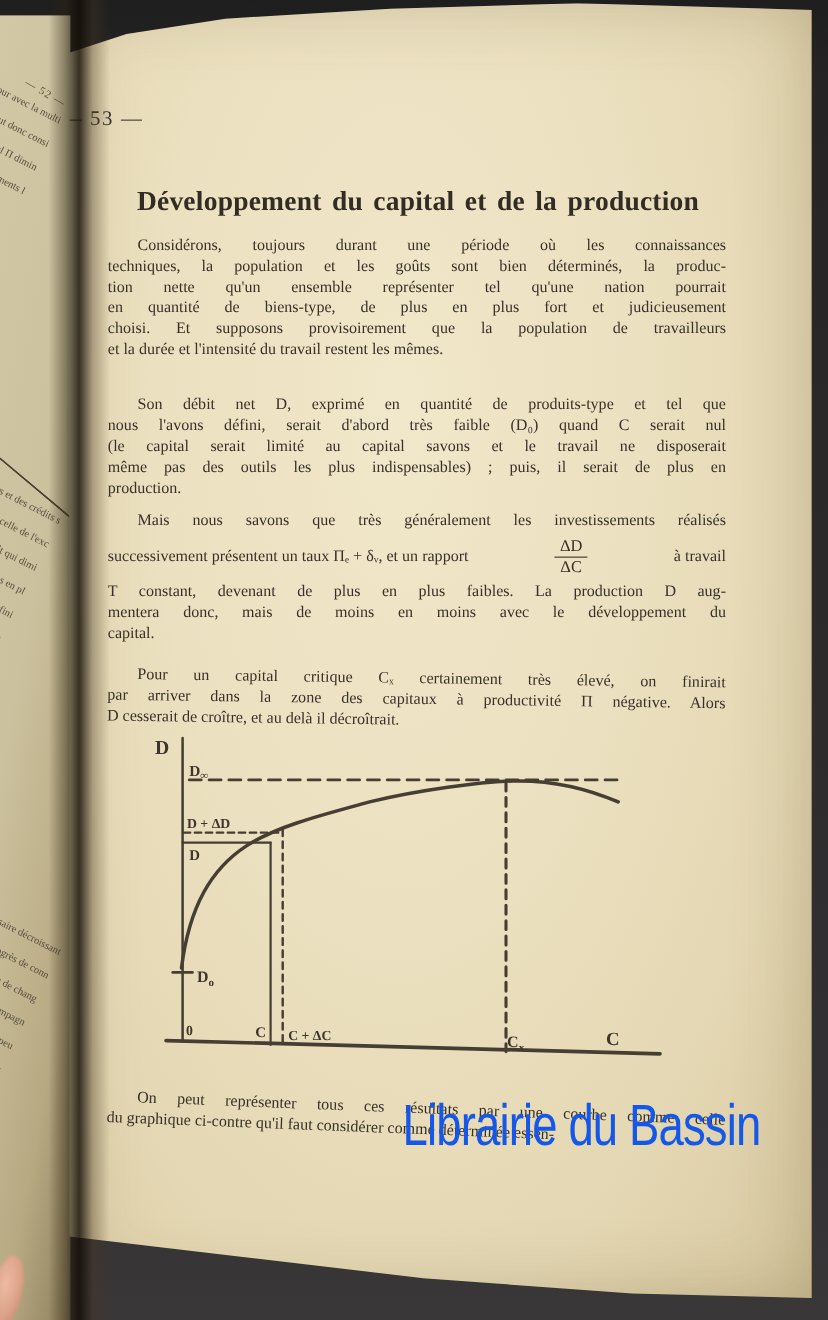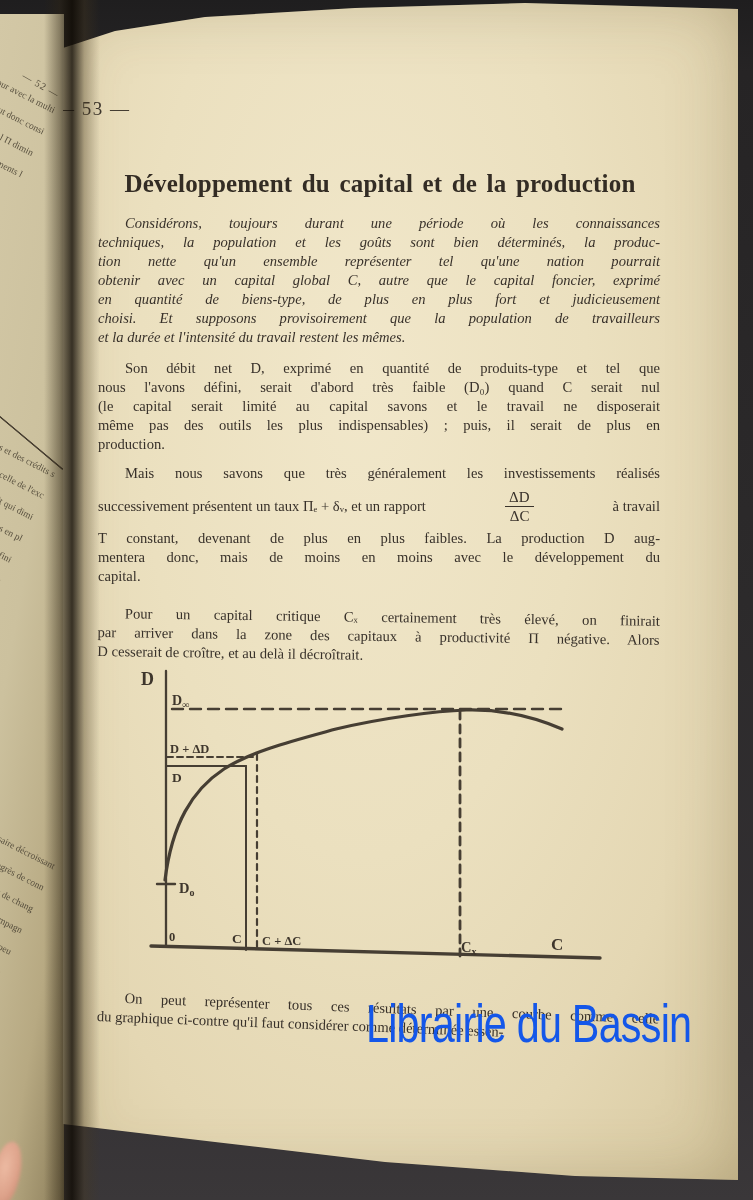--- a/index.html
+++ b/index.html
@@ -41,24 +41,24 @@
                       683px 1180px,520px 1176px,330px 1162px,160px 1142px,8px 1124px);
   }
   .pg-header{position:absolute;top:98px;left:0;width:622px;text-align:left;
     font-size:19px;letter-spacing:1.5px;color:#3c352c;}
   .pg-title{position:absolute;top:170px;left:40px;width:570px;text-align:center;
     font-size:25px;font-weight:bold;color:#332c24;letter-spacing:.2px;word-spacing:3px;}
   .col{position:absolute;left:43px;width:562px;color:#38312a;font-size:14.6px;}
   .ln{height:19px;line-height:19px;text-align:justify;text-align-last:justify;white-space:nowrap;}
   .ln.last{text-align-last:left;}
   .ln.ind{text-indent:27px;}
-  #para1{top:214px;font-style:italic;} #para2{top:359px;} #para3{top:464px;} #para4{top:604px;transform:rotate(.8deg);transform-origin:left top;}
+  #para1{top:214px;} #para2{top:359px;} #para3{top:464px;} #para4{top:604px;transform:rotate(.8deg);transform-origin:left top;}
   #para5{top:988px;transform:rotate(2.2deg);transform-origin:left top;}
   .fline{height:46px;display:flex;justify-content:space-between;align-items:center;}
-  .frac{display:inline-flex;flex-direction:column;align-items:flex-end;line-height:18px;font-size:15px;}
+  .frac{display:inline-flex;flex-direction:column;align-items:center;line-height:18px;font-size:15px;}
   .frac .den{border-top:1.5px solid #3a342c;}
   .frac .num,.frac .den{padding:0 5px;}
   
   .fig{position:absolute;left:78px;top:665px;width:480px;height:315px;}
   .fig text{fill:#3e362c;font-family:"Liberation Serif","DejaVu Serif",serif;font-weight:bold;}
   
   .watermark{
     position:absolute;left:366px;top:997px;z-index:40;white-space:nowrap;
     font-family:"Liberation Sans","DejaVu Sans",sans-serif;font-size:53px;line-height:1;
     transform:scaleX(.78);transform-origin:left top;letter-spacing:-1px;
@@ -103,21 +103,20 @@
 </div>
 
 <div class="page">
   <div class="pg-header">— 53 —</div>
   <div class="pg-title">Développement du capital et de la production</div>
 
   <div class="col" id="para1">
     <div class="ln ind">Considérons, toujours durant une période où les connaissances</div>
     <div class="ln">techniques, la population et les goûts sont bien déterminés, la produc-</div>
     <div class="ln">tion nette qu'un ensemble représenter tel qu'une nation pourrait</div>
-    <div class="ln">obtenir avec un capital global C, autre que le capital foncier, exprimé</div>
     <div class="ln">en quantité de biens-type, de plus en plus fort et judicieusement</div>
     <div class="ln">choisi. Et supposons provisoirement que la population de travailleurs</div>
     <div class="ln last">et la durée et l'intensité du travail restent les mêmes.</div>
   </div>
 
   <div class="col" id="para2">
     <div class="ln ind">Son débit net D, exprimé en quantité de produits-type et tel que</div>
     <div class="ln">nous l'avons défini, serait d'abord très faible (D₀) quand C serait nul</div>
     <div class="ln">(le capital serait limité au capital savons et le travail ne disposerait</div>
     <div class="ln">même pas des outils les plus indispensables) ; puis, il serait de plus en</div>

